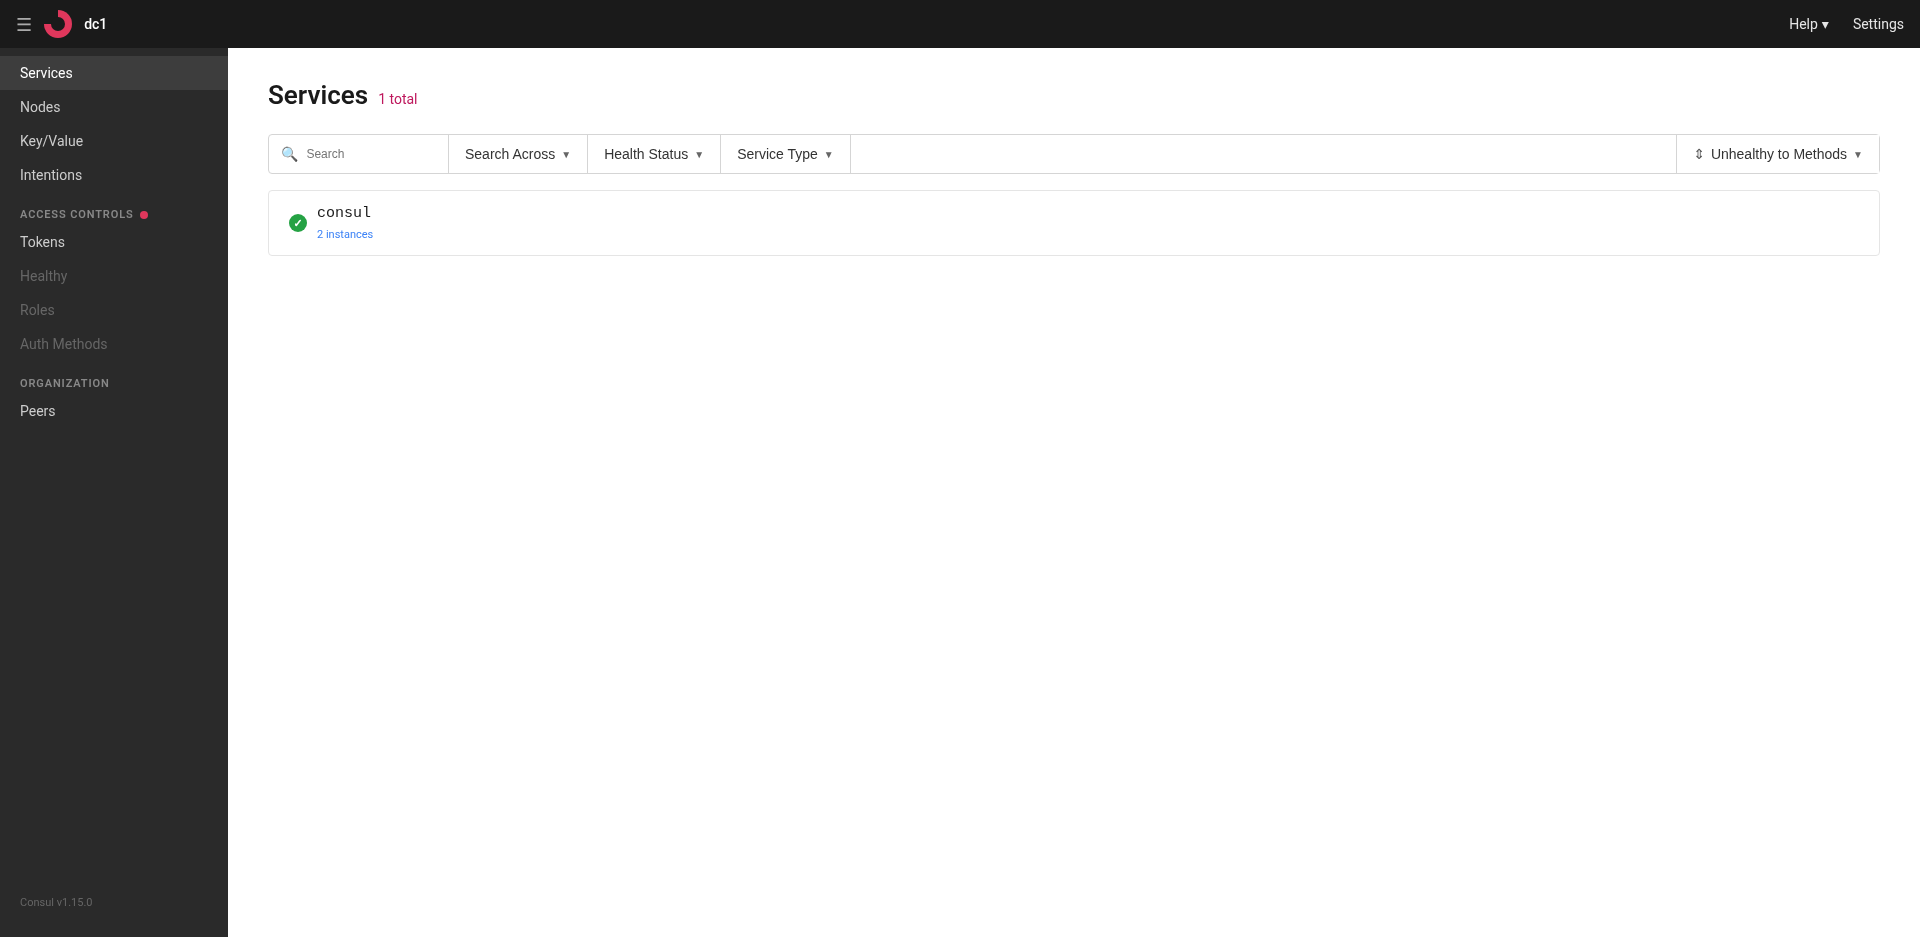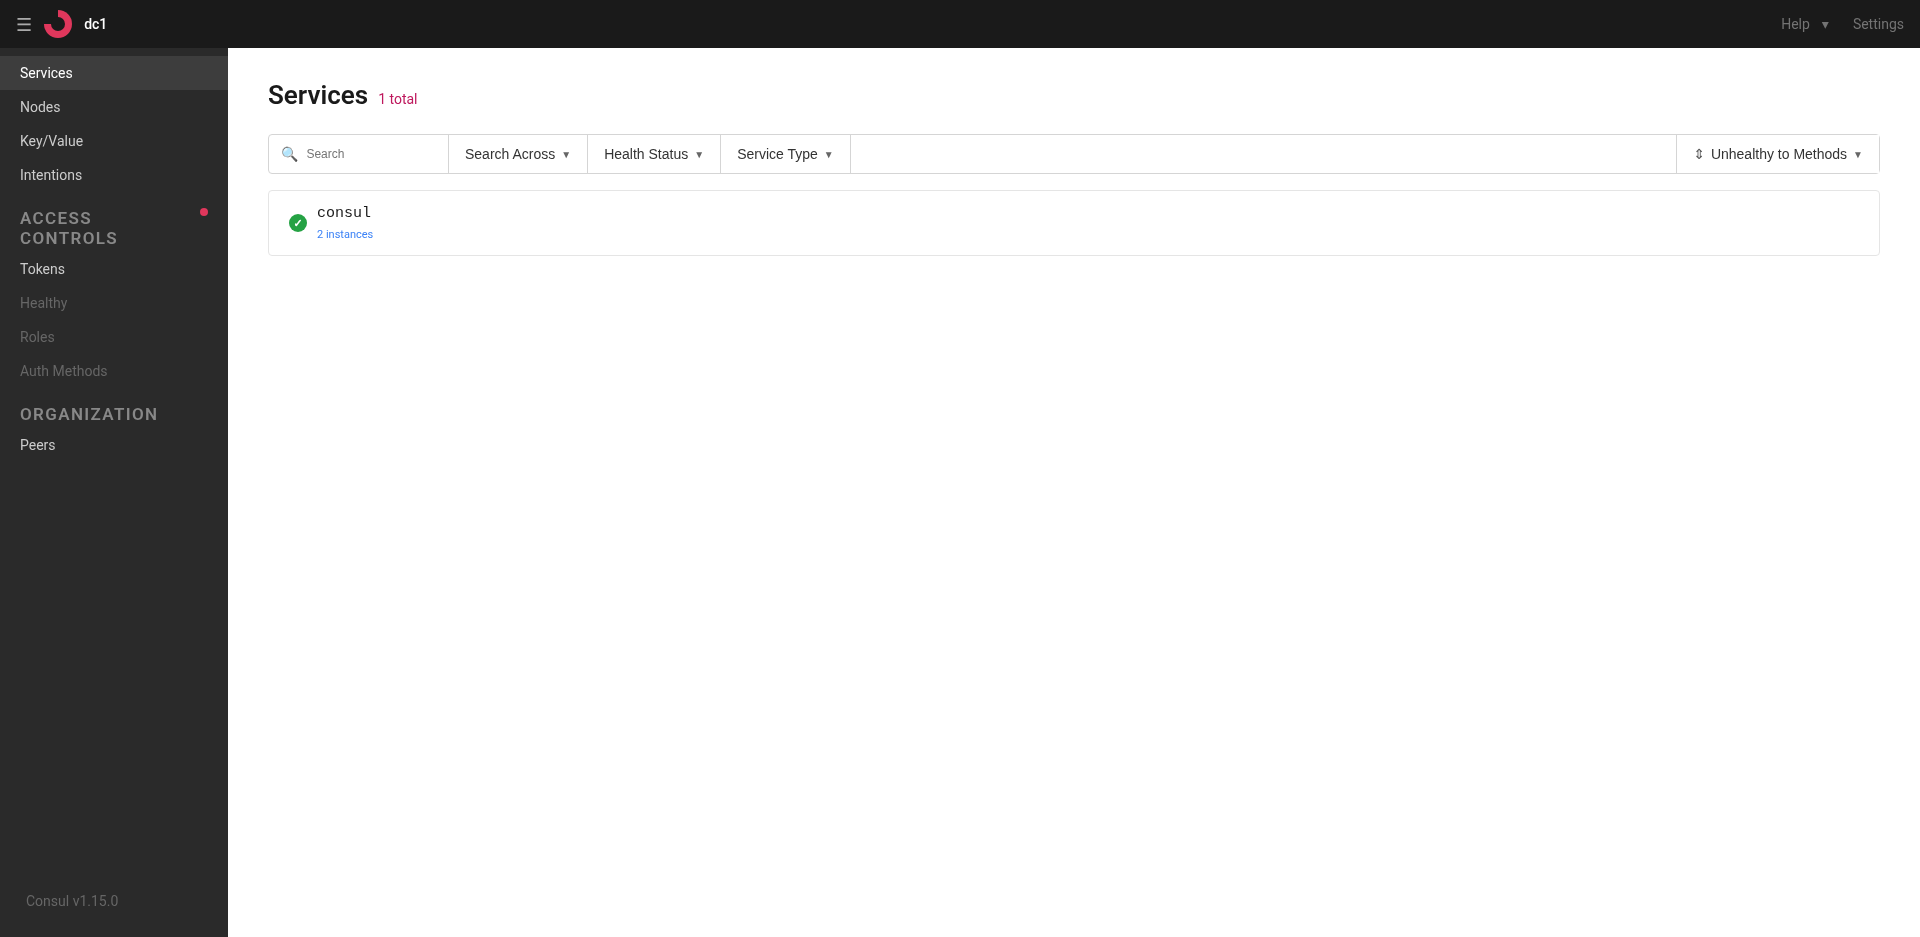--- a/index.html
+++ b/index.html
@@ -27,21 +27,21 @@
     }
     .consul-logo::after {
       content: '';
       width: 14px; height: 14px;
       border-radius: 50%;
       background: #1a1a1a;
       position: absolute;
     }
     .dc-label { color: #fff; font-size: 14px; font-weight: 500; }
     .topbar-right { display: flex; align-items: center; gap: 24px; }
-    .topbar-right a { color: #737373; font-size: 14px; text-decoration: none; display: flex; align-items: center; gap: 12px; cursor: pointer; }
+    .topbar-right a { color: #e5e5e5; font-size: 14px; text-decoration: none; display: flex; align-items: center; gap: 4px; cursor: pointer; }
 
     
     .app-body { display: flex; flex: 1; overflow: hidden; }
 
     
     .sidebar {
       width: 228px;
       background: #2a2a2a;
       color: #ccc;
       display: flex;
@@ -55,36 +55,36 @@
       display: flex; align-items: center;
       padding: 9px 20px;
       font-size: 14px;
       color: #ccc;
       cursor: pointer;
       text-decoration: none;
     }
     .sidebar-item.active { background: #3d3d3d; color: #fff; }
     .sidebar-section-label {
       padding: 16px 20px 4px;
-      font-size: 17px;
+      font-size: 11px;
       font-weight: 600;
       letter-spacing: 0.08em;
       color: #888;
       text-transform: uppercase;
-      display: flex; align-items: flex-start; gap: 6px;
+      display: flex; align-items: center; gap: 6px;
     }
     .access-dot {
       width: 8px; height: 8px; border-radius: 50%;
       background: #e0375c;
       display: inline-block;
     }
     .sidebar-item.disabled { color: #666; cursor: default; }
     .sidebar-footer {
-      padding: 12px 26px;
-      font-size: 14px;
+      padding: 12px 20px;
+      font-size: 11px;
       color: #666;
     }
 
     
     .main-content {
       flex: 1;
       background: #fff;
       overflow-y: auto;
       padding: 32px 40px;
     }

